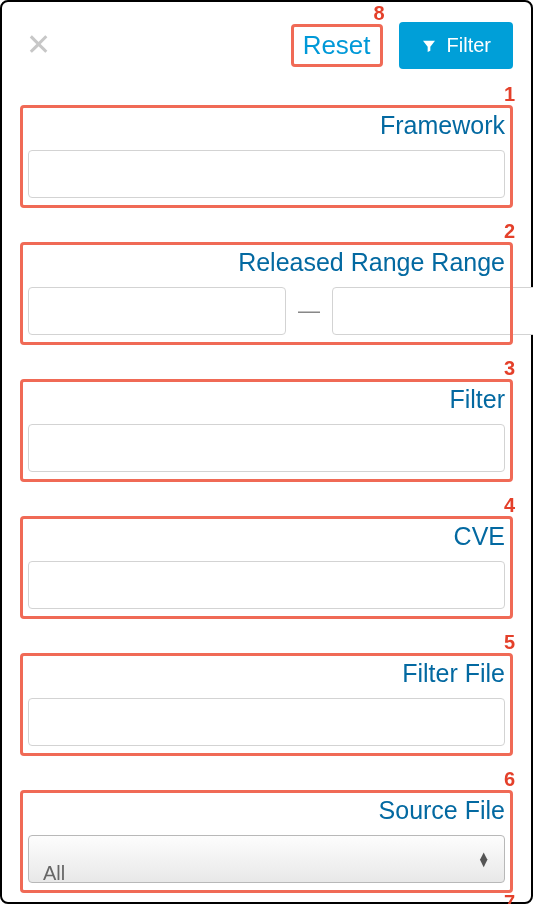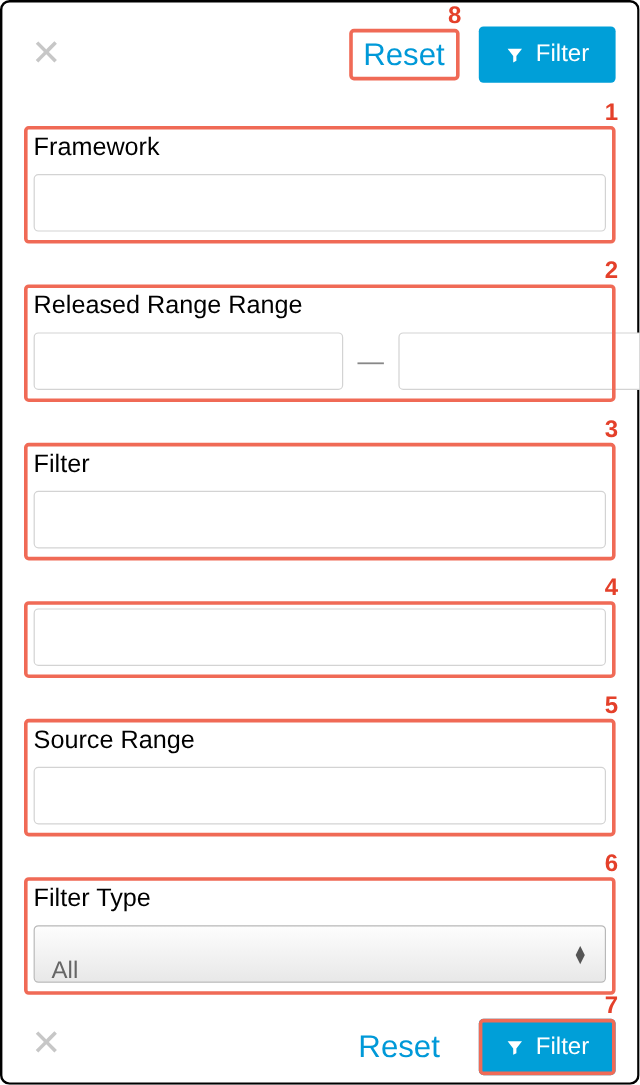--- a/index.html
+++ b/index.html
@@ -83,24 +83,25 @@
     .highlight-num {
       position: absolute;
       top: -22px;
       right: -2px;
       color: #e4402a;
       font-weight: 700;
       font-size: 20px;
       pointer-events: none;
     }
     .field-label {
-      font-size: 21px;
-      color: #000000;
+      font-size: 25px;
+      color: #0369a1;
       margin-bottom: 10px;
       display: block;
+      text-align: right;
     }
     .text-input {
       width: 100%;
       height: 48px;
       border: 1px solid #d3d3d3;
       border-radius: 4px;
       padding: 0 12px;
       font-size: 18px;
       background: #fff;
     }
@@ -212,34 +213,35 @@
   <div class="field-group">
     <span class="highlight-box"></span>
     <span class="highlight-num">3</span>
     <label class="field-label">Filter</label>
     <input type="text" class="text-input" value="" style="">
   </div>
 
   <div class="field-group">
     <span class="highlight-box"></span>
     <span class="highlight-num">4</span>
+    <label class="field-label">CVE</label>
     <input type="text" class="text-input" value="" style="">
   </div>
 
   <div class="field-group">
     <span class="highlight-box"></span>
     <span class="highlight-num">5</span>
-    <label class="field-label">Source Range</label>
+    <label class="field-label">Filter File</label>
     <input type="text" class="text-input" value="" style="">
   </div>
 
   <div class="field-group" style="margin-bottom:20px;">
     <span class="highlight-box"></span>
     <span class="highlight-num">6</span>
-    <label class="field-label">Filter Type</label>
+    <label class="field-label">Source File</label>
     <div class="select-wrap">
       <span class="select-value">All</span>
       <span class="select-caret">
         <span>▲</span>
           <span>▼</span>
       </span>
     </div>
   </div>
 
   <div class="footer-row">

